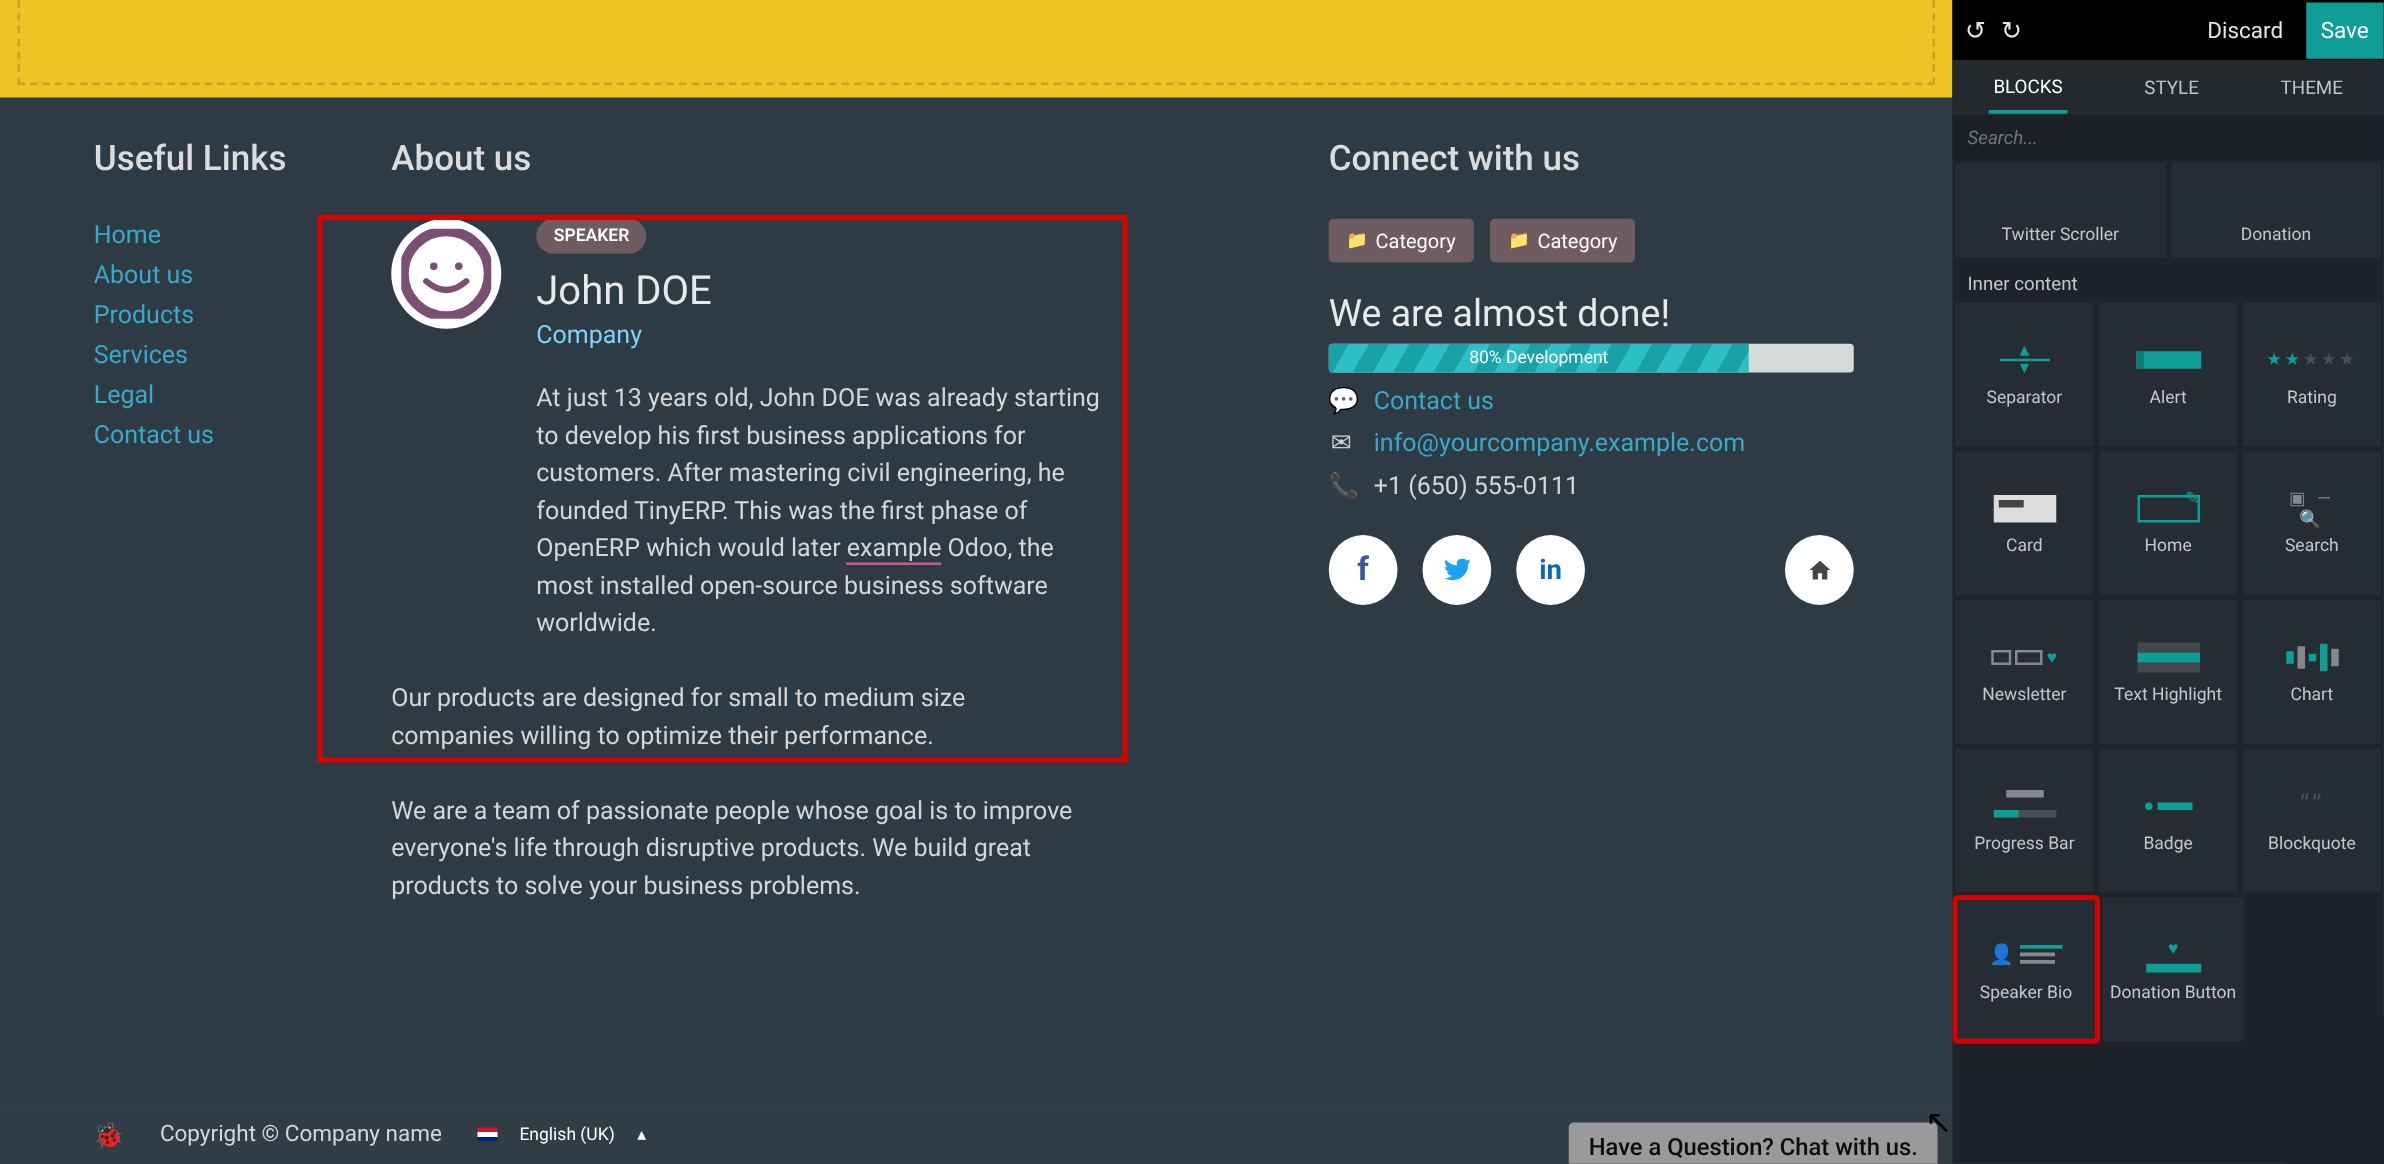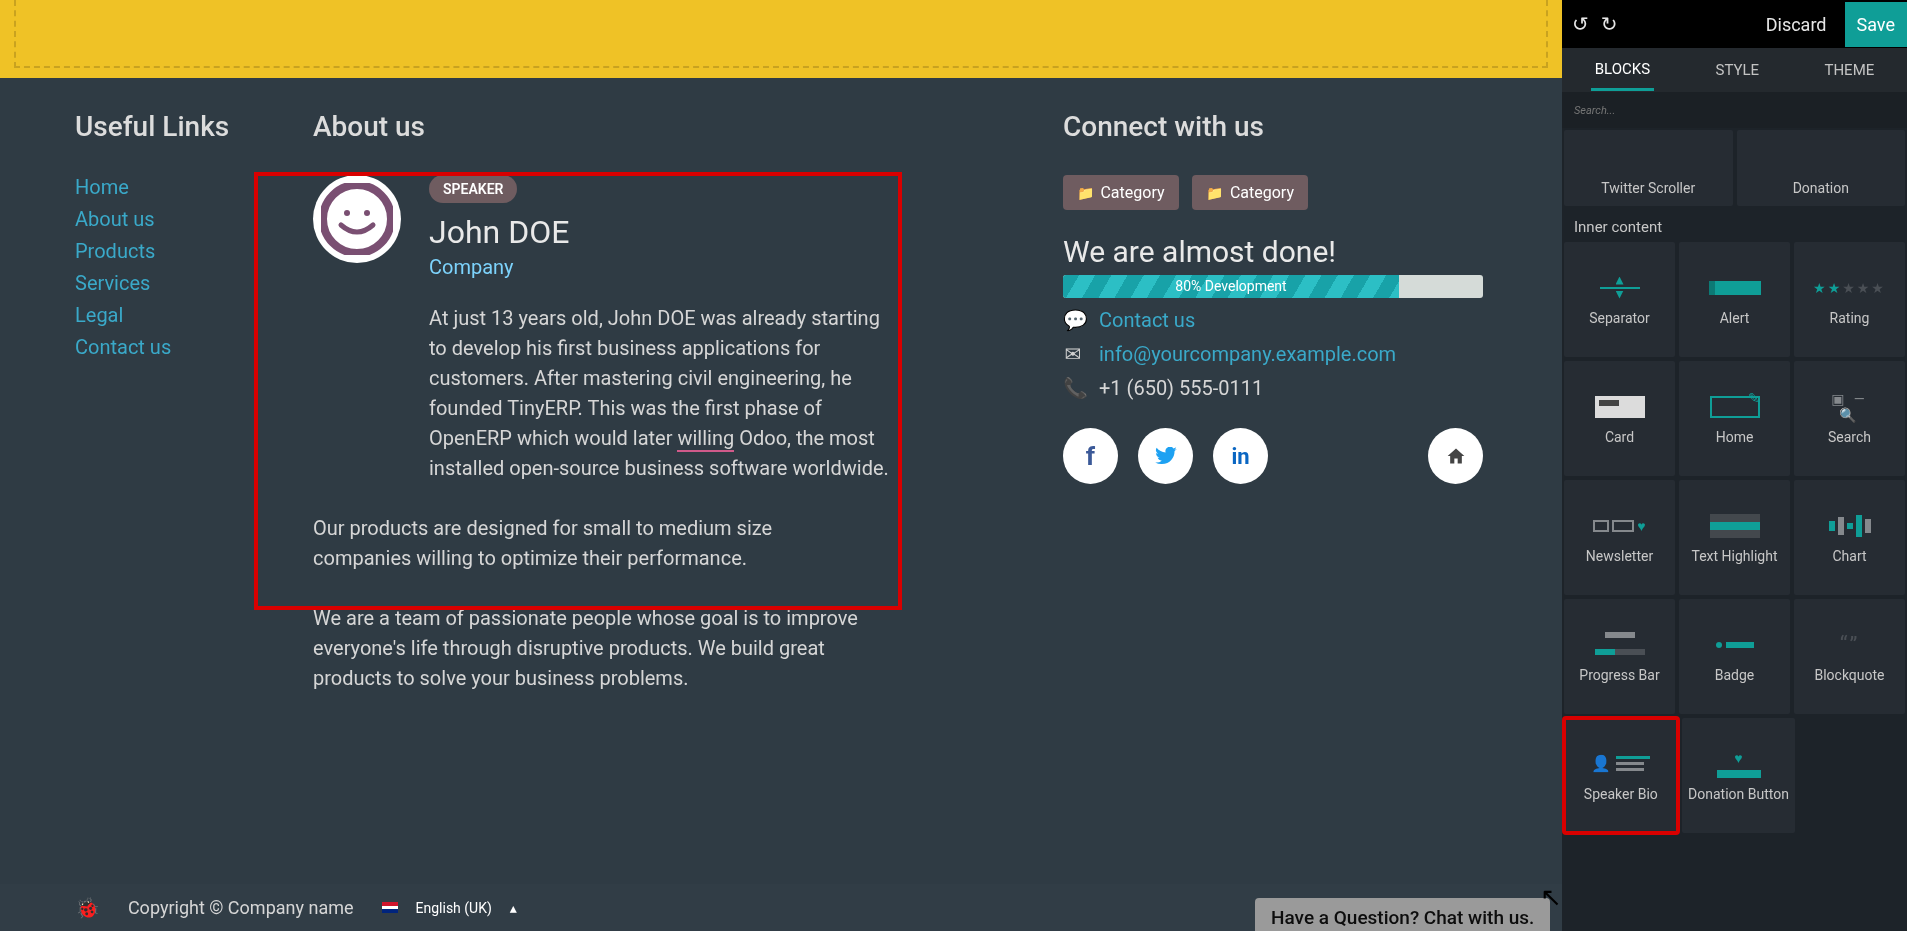--- a/index.html
+++ b/index.html
@@ -72,21 +72,21 @@
 .sb-top .icn { color:#e6e6e6; font-size:20px; cursor:pointer; }
 .sb-top .spacer { flex:1; }
 .sb-top .discard { color:#e6e6e6; font-size:18px; cursor:pointer; margin-right:6px;}
 .sb-top .save { background:#0f9e97; color:#fff; font-size:18px; padding:12px 12px; margin:-12px -10px -12px 0; cursor:pointer; }
 
 .sb-tabs { height:44px; background:#24292e; display:flex; align-items:center; justify-content:space-around; }
 .sb-tab { font-size:15px; color:#c3c3c3; padding:10px 4px; cursor:pointer;}
 .sb-tab.active { color:#fff; border-bottom:3px solid #0f9e97; }
 
 .sb-search { height:36px; background:#1b2025; display:flex; align-items:center; padding:0 12px; }
-.sb-search input { background:transparent; border:none; outline:none; color:#84cc16; font-size:11px; font-style:italic; width:100%; }
+.sb-search input { background:transparent; border:none; outline:none; color:#84cc16; font-size:15px; font-style:italic; width:100%; }
 
 .sb-body { position:absolute; left:0; right:0; top:128px; bottom:0; overflow:hidden; }
 .sb-row { display:flex; }
 .sb-item { flex:1; height:115px; background:#262c33; margin:2px; border-radius:2px; display:flex; flex-direction:column; align-items:center; justify-content:center; gap:8px; cursor:pointer; font-size:14px; color:#c7c7c7; text-align:center; padding:4px;}
 .sb-item.cut { height:76px; justify-content:flex-end; padding-bottom:10px;}
 .sb-item .thumb { width:60px; height:28px; display:flex; align-items:center; justify-content:center; }
 .sb-section-label { font-size:15px; color:#c7c7c7; padding:10px 12px 4px; }
 
 .sb-item.spk { outline:4px solid #d90000; outline-offset:-2px; }
 
@@ -161,21 +161,21 @@
             <circle cx="36" cy="36" r="34" fill="#fff" stroke="#7a4f72" stroke-width="8"></circle>
             <circle cx="26" cy="30" r="3" fill="#7a4f72"></circle>
             <circle cx="46" cy="30" r="3" fill="#7a4f72"></circle>
             <path d="M20 42 Q36 56 52 42" stroke="#7a4f72" stroke-width="5" fill="none" stroke-linecap="round"></path>
           </svg>
       </div>
       <div>
         <span class="badge-pill">SPEAKER</span>
         <div class="speaker-name">John DOE</div>
         <div class="speaker-company">Company</div>
-        <div class="bio-text"><span>At just 13 years old, John DOE was already starting to develop his first business applications for customers. After mastering civil engineering, he founded TinyERP. This was the first phase of OpenERP which would later </span><span class="misspell">willing</span><span> Odoo, the most installed open-source business software worldwide.</span></div>
+        <div class="bio-text"><span>At just 13 years old, John DOE was already starting to develop his first business applications for customers. After mastering civil engineering, he founded TinyERP. This was the first phase of OpenERP which would later </span><span class="misspell">example</span><span> Odoo, the most installed open-source business software worldwide.</span></div>
       </div>
     </div>
     <p class="about-para">Our products are designed for small to medium size companies willing to optimize their performance.</p>
     <p class="about-para">We are a team of passionate people whose goal is to improve everyone's life through disruptive products. We build great products to solve your business problems.</p>
   </div>
 
   <div class="col col-connect">
     <h2>Connect with us</h2>
     <div>
       <span class="cat-btn">

